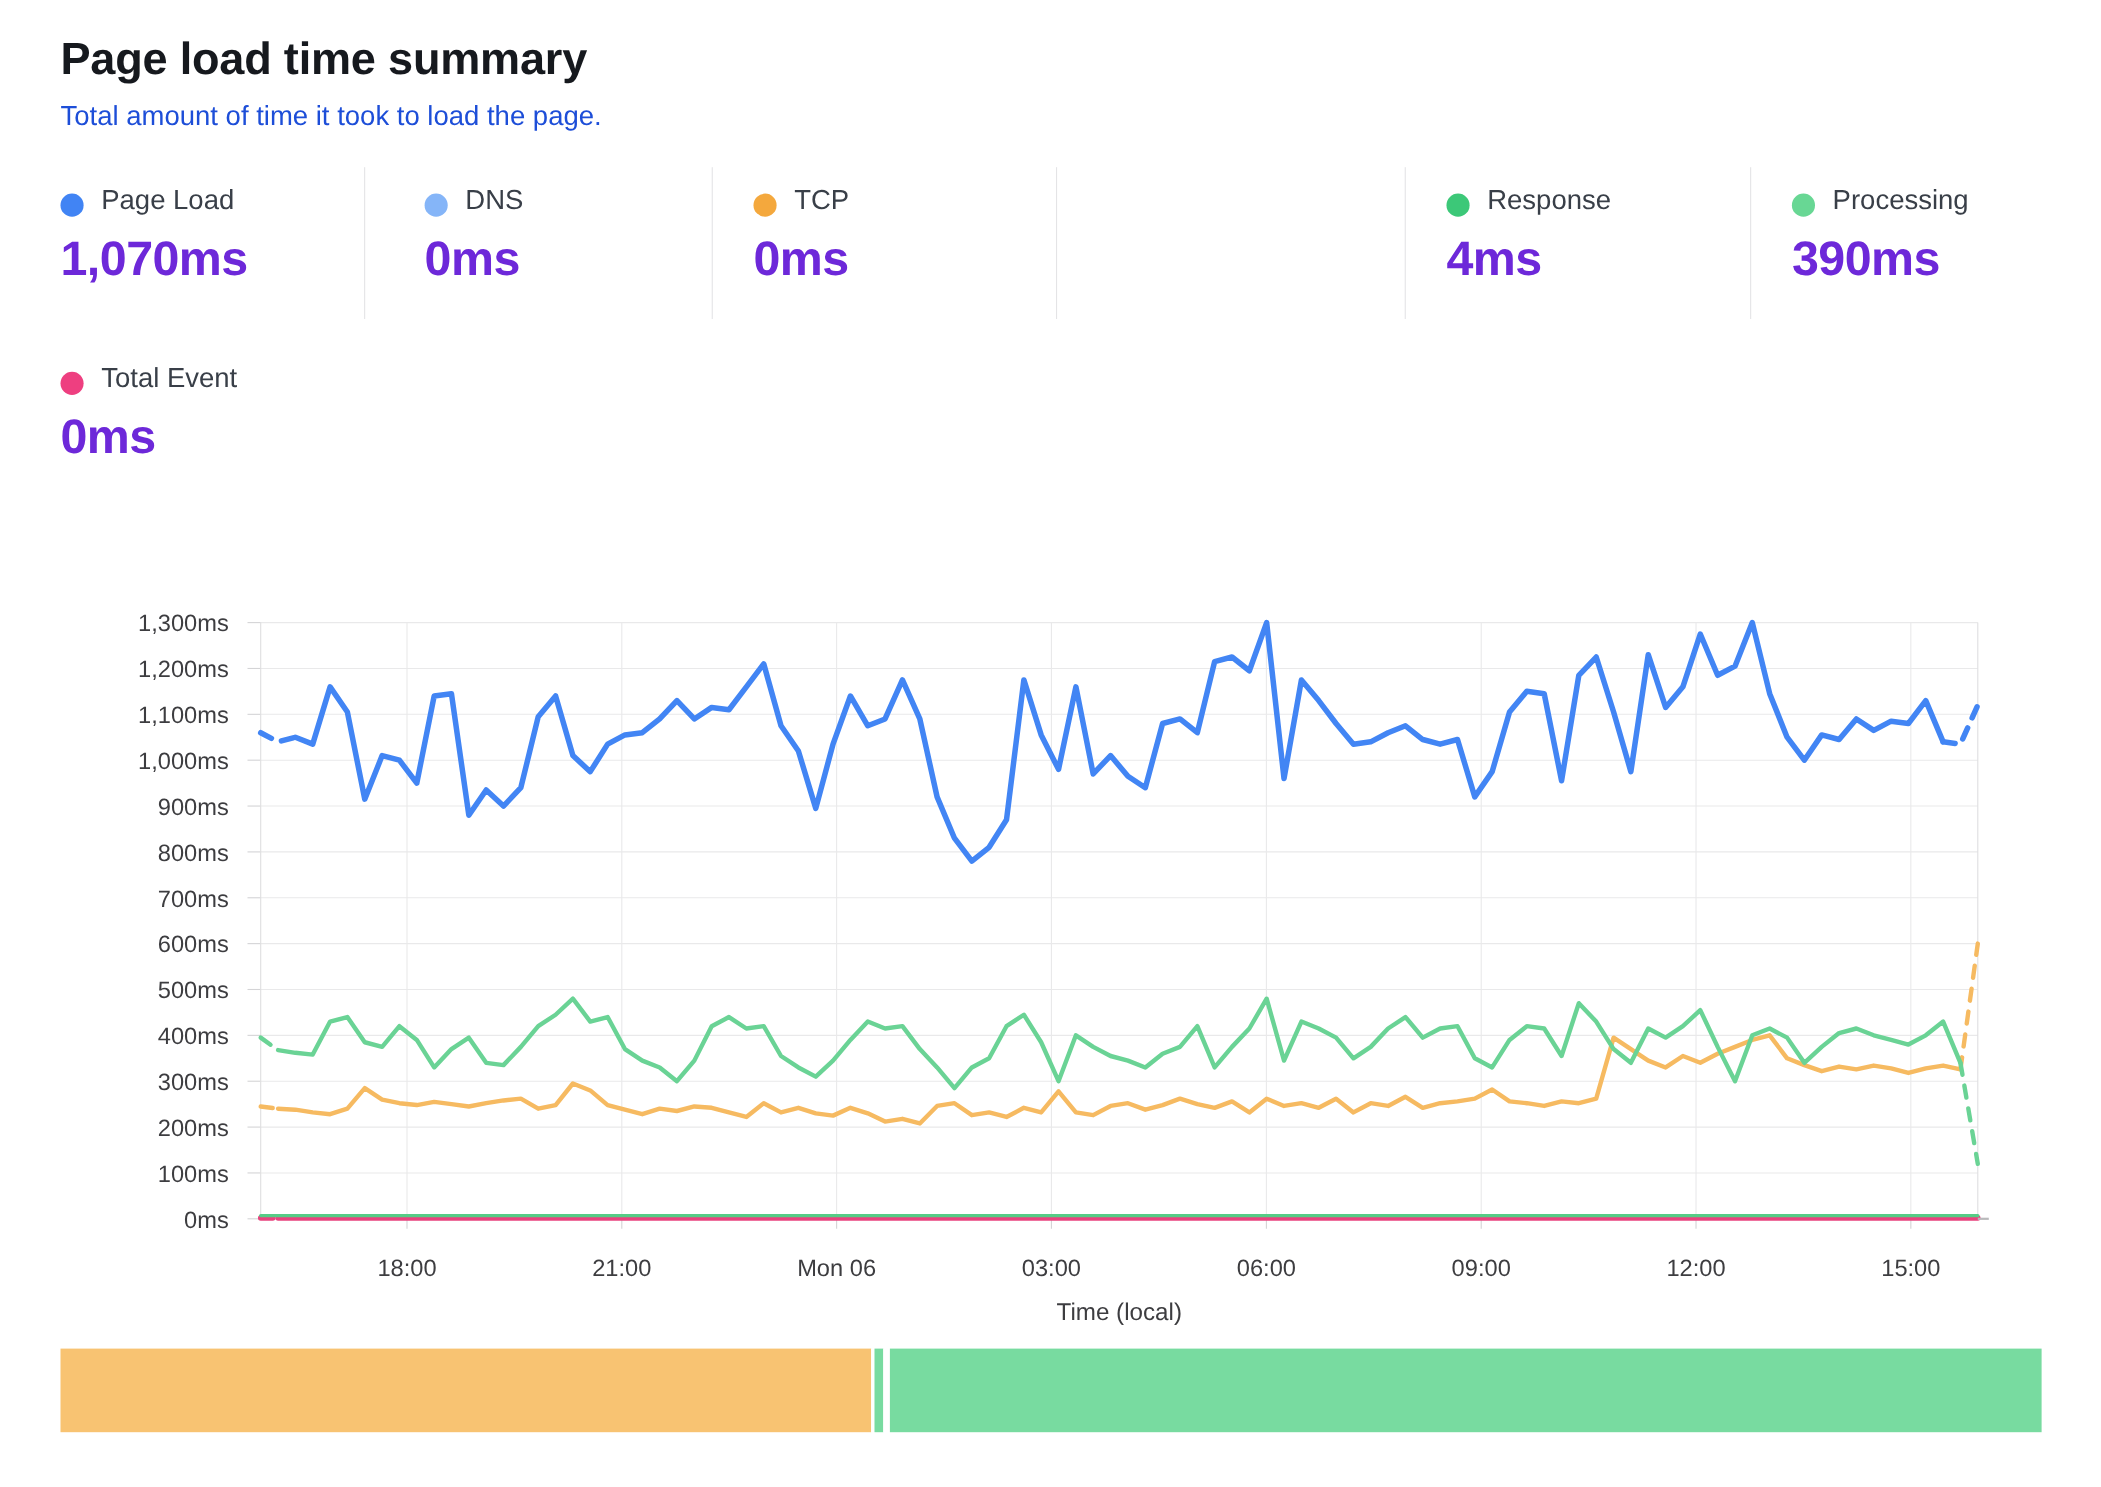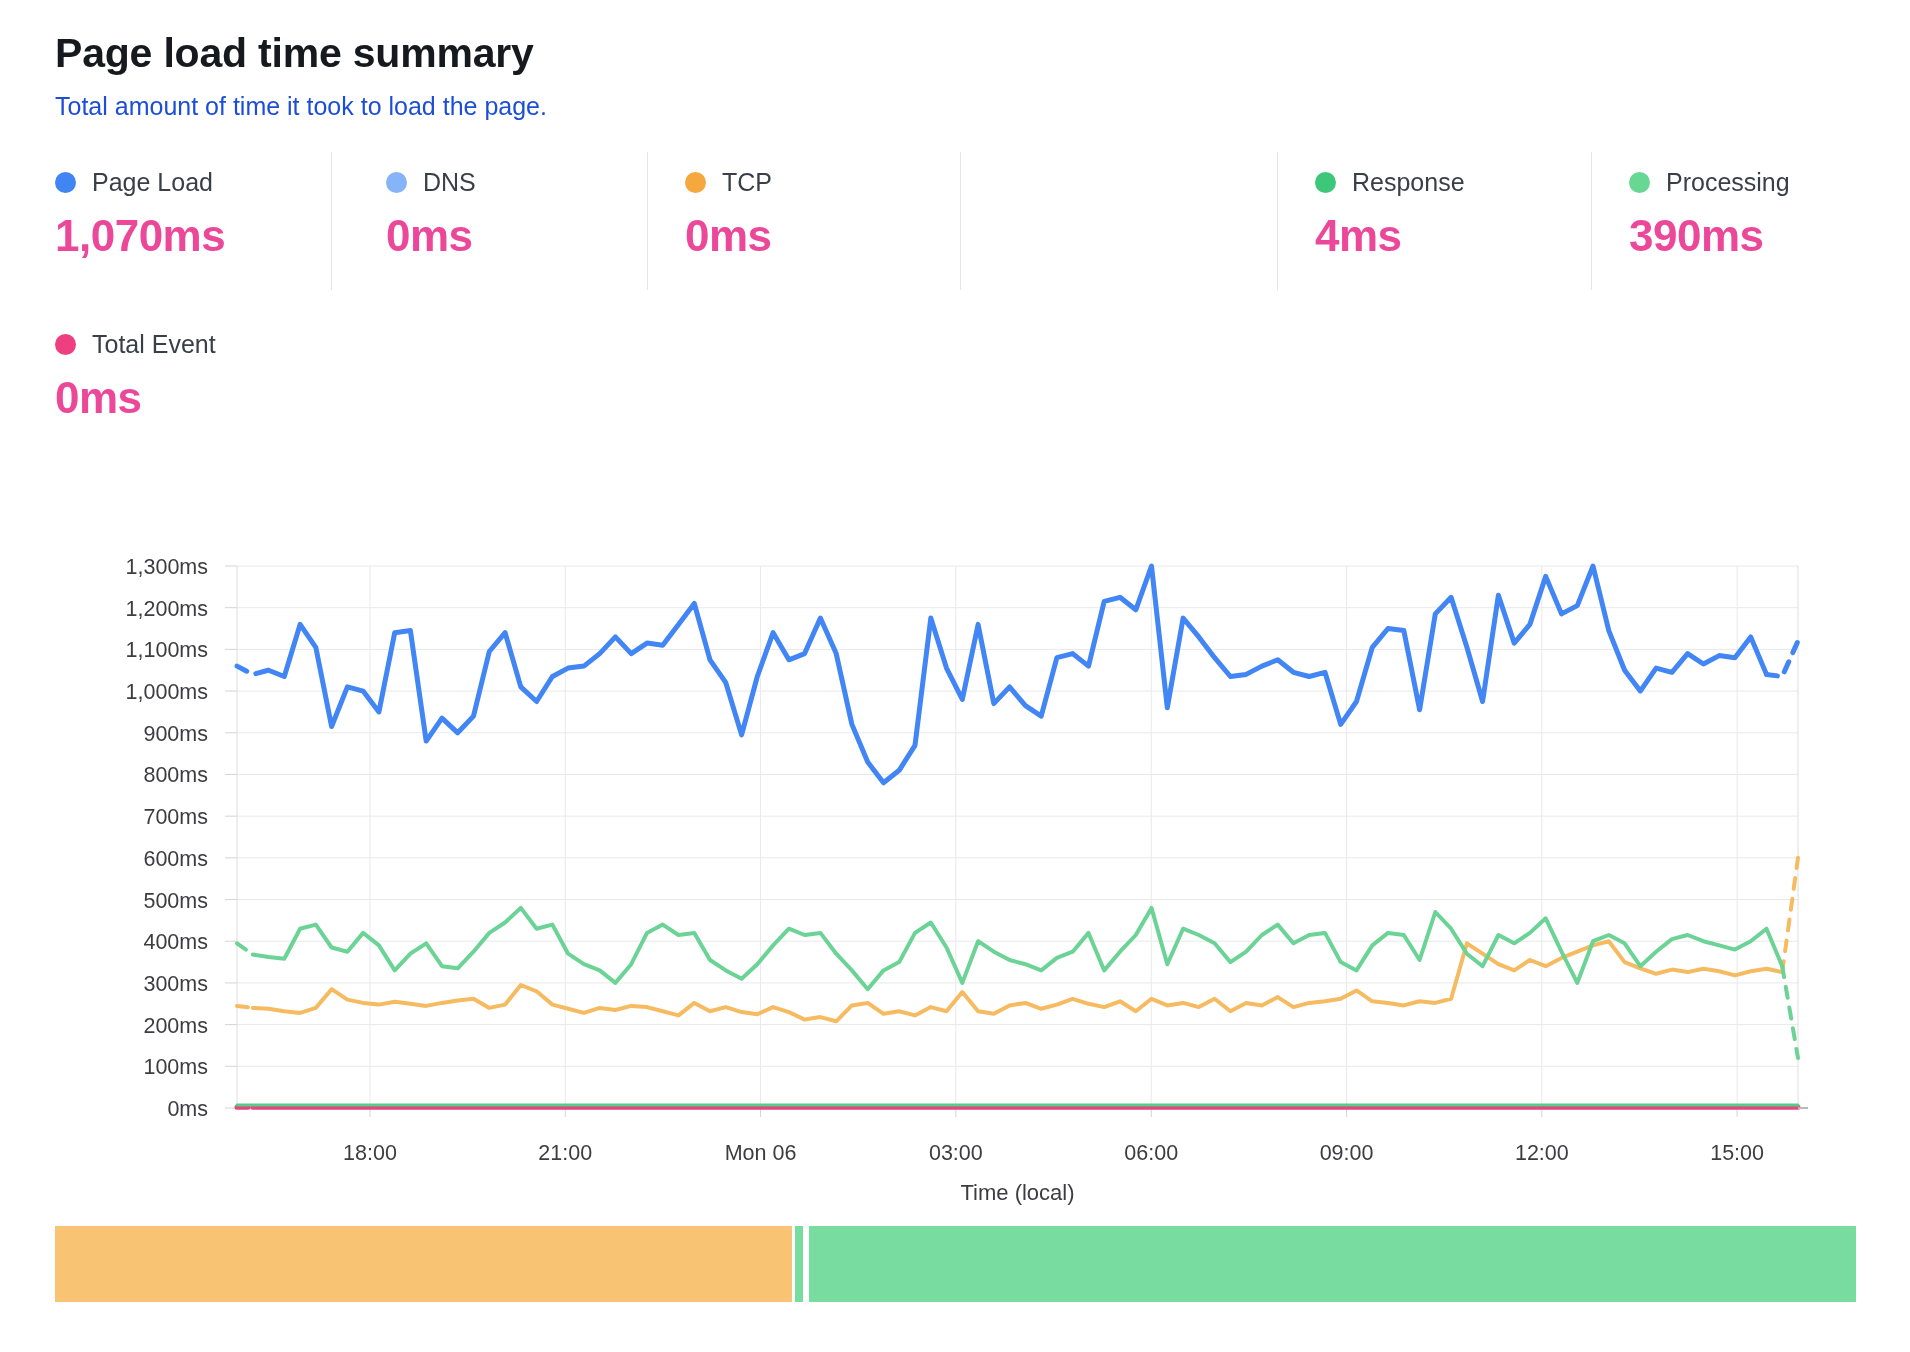--- a/index.html
+++ b/index.html
@@ -4,24 +4,24 @@
 <style>
   * { margin:0; padding:0; box-sizing:border-box; }
   html,body { background:#fff; }
   body { font-family:"Liberation Sans", sans-serif; }
   .page { position:relative; width:1910px; height:1352px; background:#ffffff; overflow:hidden; }
 
   .page-title { position:absolute; left:55px; top:30px; font-size:41px; font-weight:700; color:#16191e; letter-spacing:-0.2px; }
   .page-subtitle { position:absolute; left:55px; top:92px; font-size:25px; color:#1d4ed8; }
 
   .metric { position:absolute; top:168px; }
-  .metric-head { display:flex; align-items:center; gap:16px; }
+  .metric-head { display:flex; align-items:flex-end; gap:16px; }
   .dot { width:21px; height:21px; border-radius:50%; flex:0 0 auto; }
   .metric-label { font-size:25px; color:#393f48; }
-  .metric-value { margin-top:14px; font-size:44px; font-weight:700; color:#ec4899; letter-spacing:-0.5px; }
+  .metric-value { margin-top:14px; font-size:44px; font-weight:700; color:#6d28d9; letter-spacing:-0.5px; }
 
   .divider { position:absolute; top:152px; width:1px; height:138px; background:#e4e4e6; }
 
   .load-event { position:absolute; left:55px; top:330px; }
 
   .chart-wrap { position:absolute; left:0; top:0; width:1910px; height:1352px; }
   svg text { font-family:"Liberation Sans", sans-serif; }
 
   .status-bar { position:absolute; left:55px; top:1226px; width:1801px; height:76px; display:flex; }
   .status-bar .seg { height:100%; }

